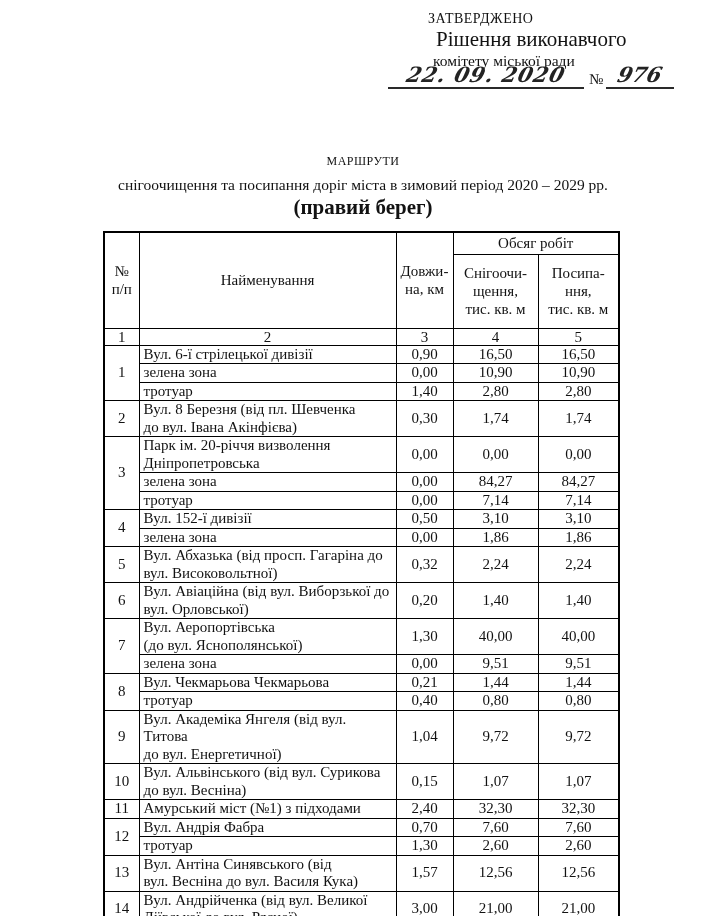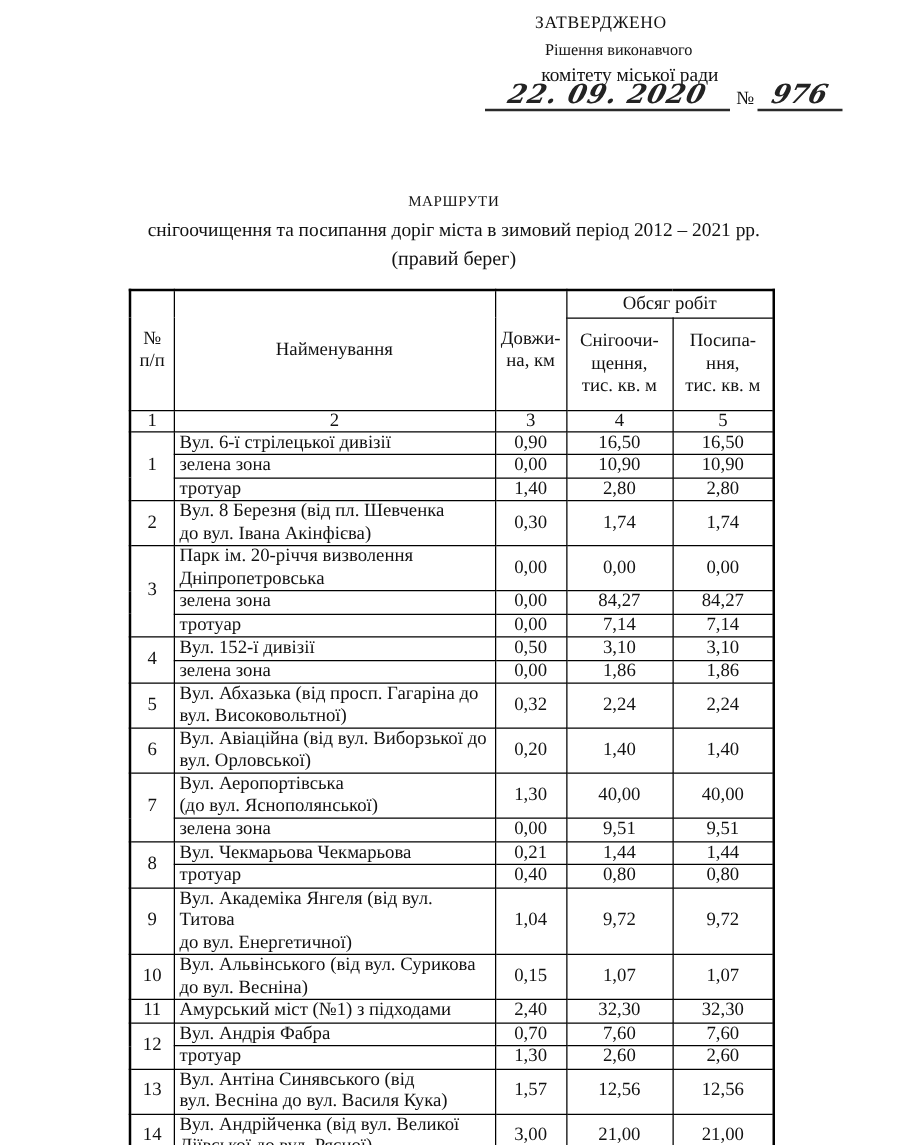--- a/index.html
+++ b/index.html
@@ -2,36 +2,36 @@
 <html><head>
 <meta charset="utf-8">
 <style>
   * { margin:0; padding:0; box-sizing:border-box; }
   html,body { width:726px; height:916px; background:#ffffff; overflow:hidden; }
   body { position:relative; font-family:"Liberation Serif", serif; color:#121212; }
 
   
   .approval { position:absolute; top:8px; left:428px; line-height:21px; }
   .approval .l1 { font-size:14px; letter-spacing:0.5px; }
-  .approval .l2 { font-size:13px; margin-left:8px; }
+  .approval .l2 { font-size:21px; margin-left:8px; }
   .approval .l3 { font-size:15.5px; margin-left:5px; }
 
   .fill-line { position:absolute; top:62px; left:388px; display:flex; align-items:flex-end; }
   .hw { font-family:"DejaVu Serif", serif; font-style:italic; font-weight:bold;
         font-size:21px; color:#232323; display:inline-block; transform:skewX(-14deg); }
   .u { border-bottom:2px solid #2a2a2a; text-align:center; }
   .u-date { width:196px; letter-spacing:1px; }
   .no-sign { font-size:15px; padding:0 3px 1px 5px; }
   .u-num { width:68px; }
 
   
   .titles { position:absolute; top:150px; left:0; width:726px; text-align:center; line-height:23px; }
   .titles .t1 { font-size:12px; letter-spacing:0.5px; }
   .titles .t2 { font-size:15.5px; }
-  .titles .t3 { font-size:16px; }
+  .titles .t3 { font-size:21px;font-weight:bold; }
 
   
   .tbl-wrap { position:absolute; top:231px; left:103px; }
   table { border-collapse:collapse; border:2px solid #000; table-layout:fixed; }
   td, th { border:1px solid #000; font-weight:normal; font-size:15px;
            line-height:17.5px; vertical-align:middle; text-align:center;
            padding:0 2px; white-space:pre-line; overflow:hidden; }
   thead th { line-height:18px; }
   .h-scope { height:22px; }
   .h-main th { height:74px; }
@@ -49,21 +49,21 @@
 </div>
 
 <div class="fill-line">
   <span class="u u-date"><span class="hw">22. 09. 2020</span></span>
   <span class="no-sign">№</span>
   <span class="u u-num"><span class="hw">976</span></span>
 </div>
 
 <div class="titles">
   <div class="t1">МАРШРУТИ</div>
-  <div class="t2">снігоочищення та посипання доріг міста в зимовий період 2012 – 2021 рр.</div>
+  <div class="t2">снігоочищення та посипання доріг міста в зимовий період 2020 – 2029 рр.</div>
   <div class="t3">(правий берег)</div>
 </div>
 
 <div class="tbl-wrap">
   <table>
     <colgroup>
       <col style="width:35px">
         <col style="width:257px">
         <col style="width:57px">
       <col style="width:85px">

